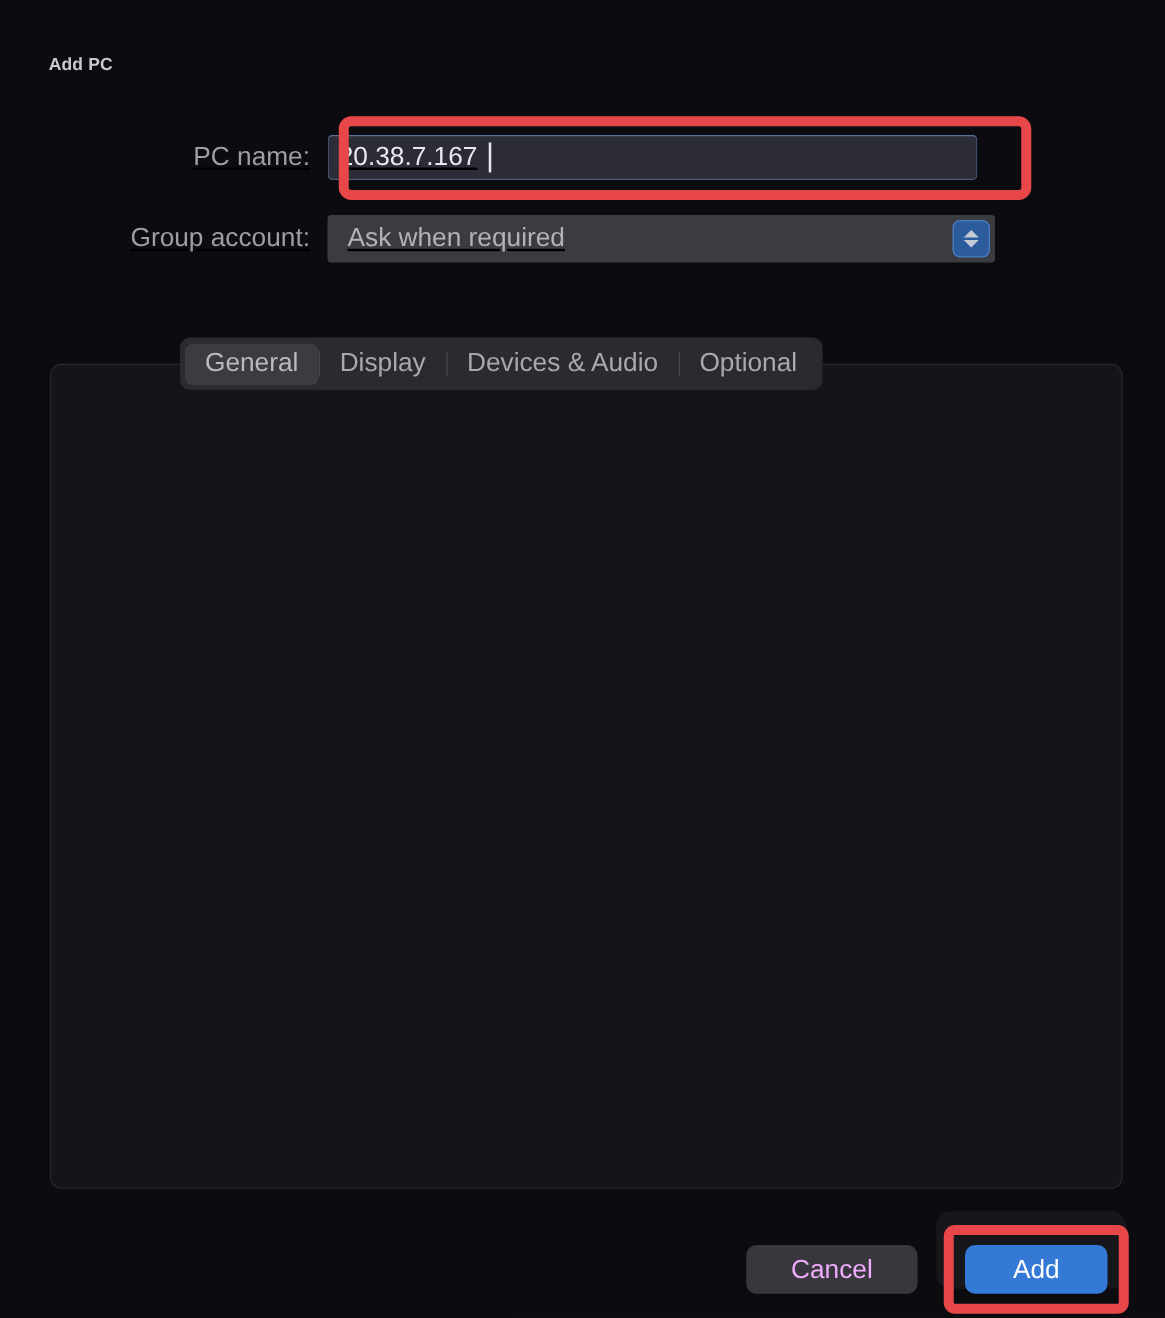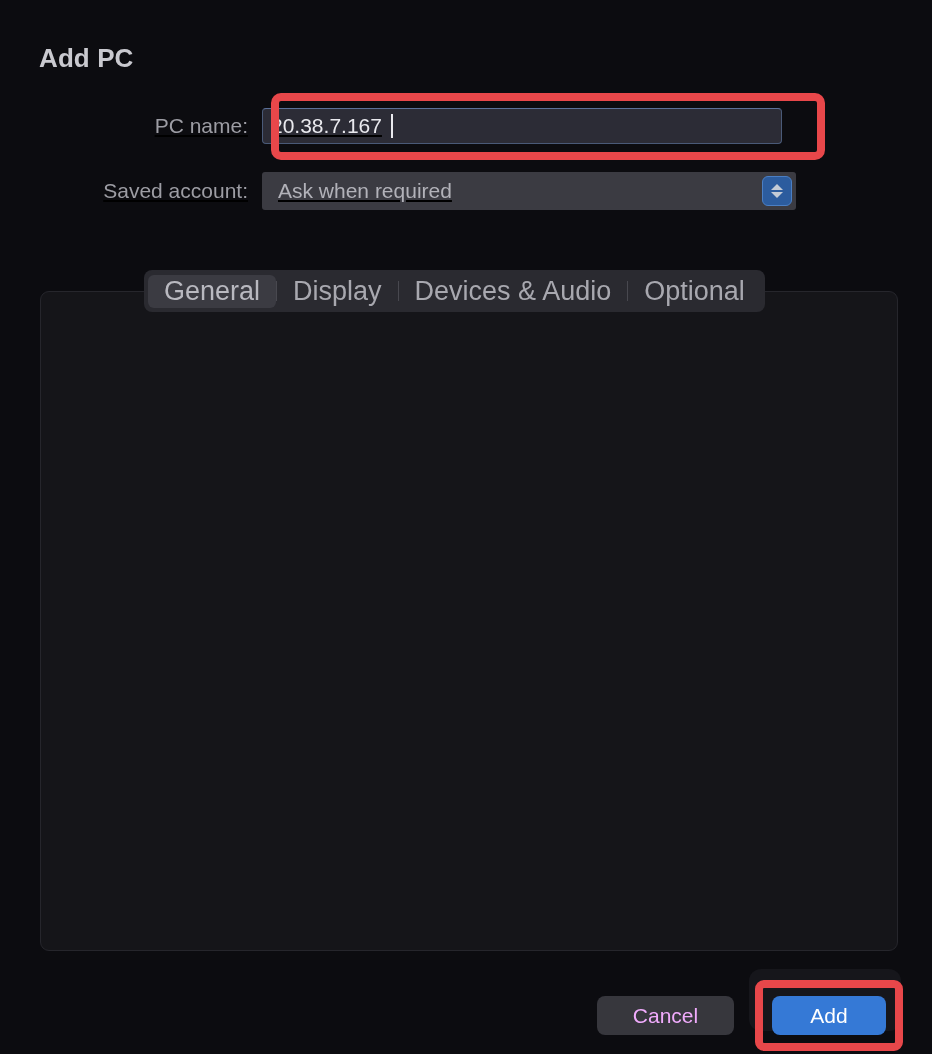--- a/index.html
+++ b/index.html
@@ -17,21 +17,21 @@
     width: 932px;
     height: 1054px;
     background: #0c0c10;
   }
 
   
   .dialog-title {
     position: absolute;
     left: 39px;
     top: 43px;
-    font-size: 26px;
+    font-size: 14px;
     font-weight: bold;
     color: #c9c9cf;
     letter-spacing: .1px;
   }
 
   
   .top-row {
     position: absolute;
     display: flex;
     align-items: center;
@@ -137,21 +137,21 @@
     padding: 4px;
     z-index: 3;
   }
   .tab {
     position: relative;
     height: 33px;
     display: flex;
     align-items: center;
     justify-content: center;
     padding: 0 16px;
-    font-size: 27px;
+    font-size: 21px;
     color: #a8a8af;
     border-radius: 6px;
     white-space: nowrap;
   }
   .tab.selected { background: #3b3b42; color: #b9b9c0; }
   .tab-sep {
     width: 1px;
     height: 20px;
     background: #48484f;
     flex: 0 0 1px;
@@ -302,21 +302,21 @@
   <div class="top-row" id="row-pcname">
     <div class="row-label">PC name:</div>
     <div class="text-field">
       <span>20.38.7.167 </span>
         <span class="caret"></span>
     </div>
   </div>
   <div class="red-ring" id="ring-pcname"></div>
 
   <div class="top-row" id="row-useraccount">
-    <div class="row-label">Saved account:</div>
+    <div class="row-label">Group account:</div>
     <div class="popup w-user">
       <span>Ask when required</span>
       <span class="stepper">
         <span class="chev up"></span>
         <span class="chev down"></span>
       </span>
     </div>
   </div>
 
   <div class="panel"></div>

